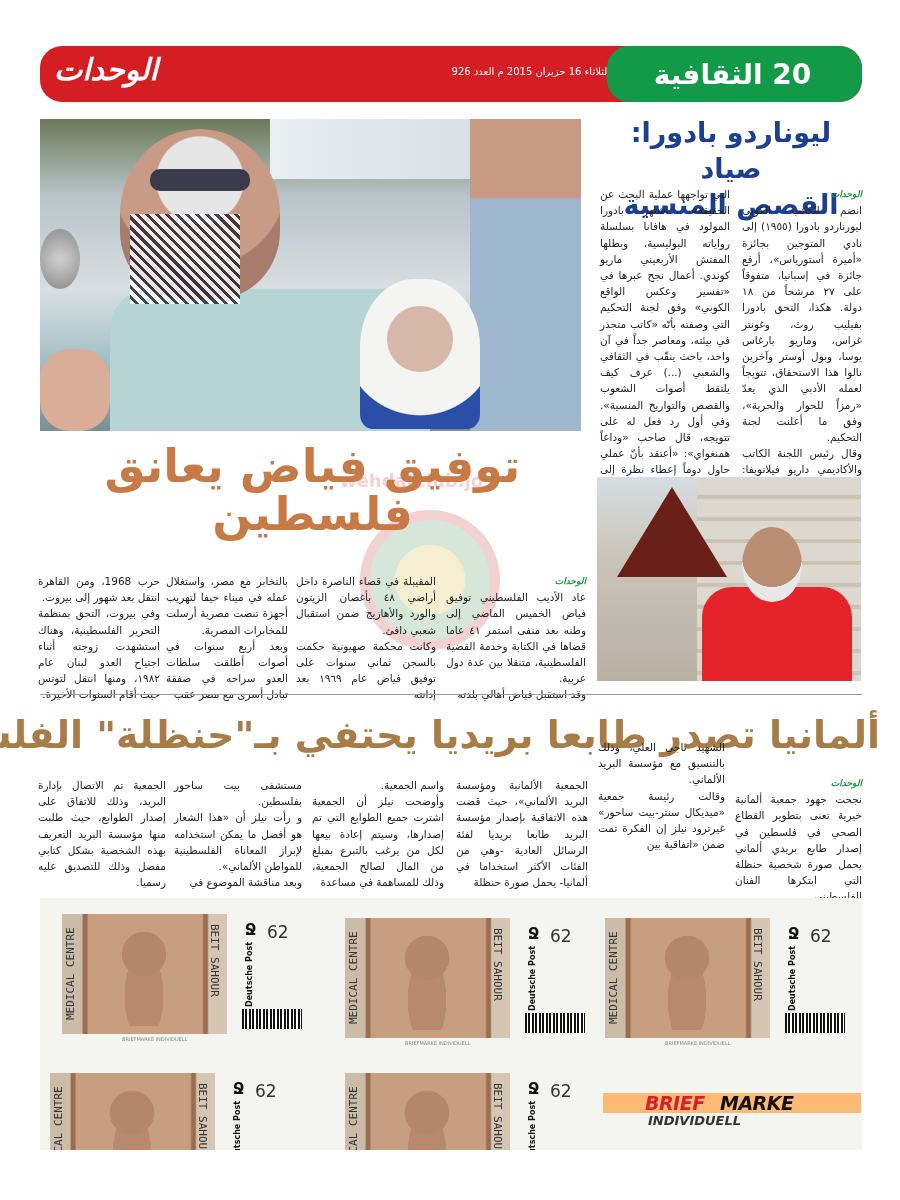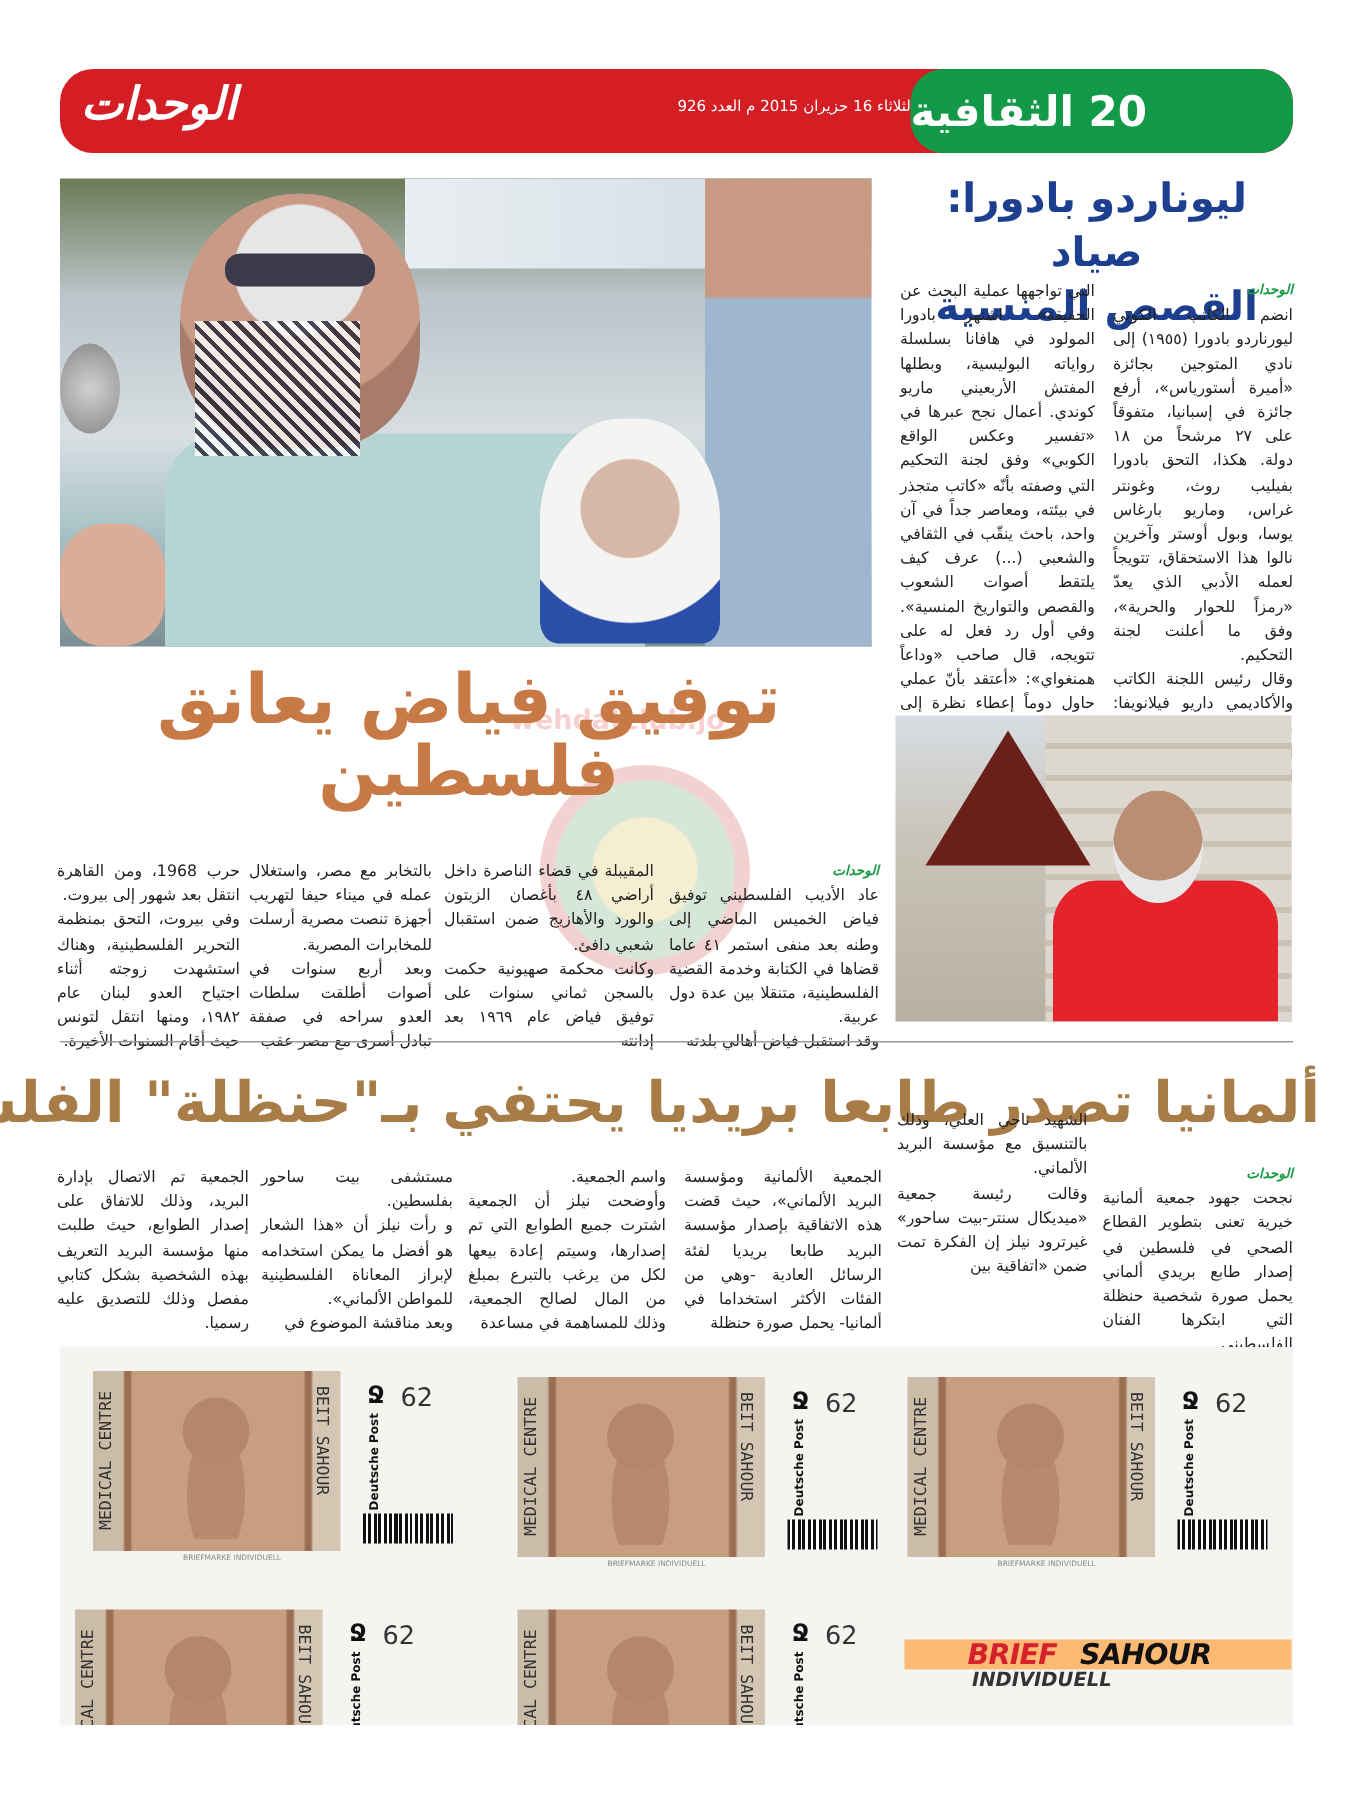--- a/index.html
+++ b/index.html
@@ -1,20 +1,20 @@
 <!DOCTYPE html>
 <html><head>
 <meta charset="utf-8">
 <style>
   * { box-sizing: border-box; margin: 0; padding: 0; }
   html, body { width: 900px; height: 1200px; background: #ffffff; overflow: hidden; }
   body { font-family: "DejaVu Sans", sans-serif; color: #111; position: relative; }
 
   .header { position: absolute; left: 40px; top: 46px; width: 822px; height: 56px; border-radius: 22px; background: #d51d24; overflow: hidden; }
-  .header .green { position: absolute; right: 0; top: 0; width: 255px; height: 56px; background: #139a48; border-radius: 22px; display: flex; align-items: center; justify-content: flex-start; padding-right: 4px; }
+  .header .green { position: absolute; right: 0; top: 0; width: 255px; height: 56px; background: #139a48; border-radius: 22px; display: flex; align-items: center; justify-content: center; padding-right: 4px; }
   .header .section { color: #fff; font-weight: bold; font-size: 28px; direction: rtl; white-space: nowrap; }
   .header .logo { position: absolute; left: 14px; top: 6px; color: #fff; font-weight: bold; font-style: italic; font-size: 30px; direction: rtl; }
   .header .dateline { position: absolute; left: 270px; top: 20px; width: 300px; text-align: right; color: #fff; font-size: 10px; direction: rtl; }
 
   .photo { position: absolute; overflow: hidden; }
   .photo1 { left: 40px; top: 119px; width: 541px; height: 312px; background: linear-gradient(180deg, #6c7a58 0%, #b9c5c9 25%, #d8dee2 55%, #a8c3c7 75%, #7a8f93 100%); }
   .p1-banner { position: absolute; left: 230px; top: 0; width: 311px; height: 60px; background: linear-gradient(90deg,#e8eef2,#cfd9e0); }
   .p1-man { position: absolute; left: 80px; top: 10px; width: 160px; height: 170px; border-radius: 50% 50% 40% 40%; background: radial-gradient(circle at 50% 30%, #e6e6e6 0 30%, #c99a86 31% 60%, #a77c6c 61%); }
   .p1-glasses { position: absolute; left: 110px; top: 50px; width: 100px; height: 22px; background: #3a3a4a; border-radius: 10px; }
   .p1-robe { position: absolute; left: 70px; top: 170px; width: 320px; height: 150px; background: #b7d4d4; border-radius: 40px 40px 0 0; }
@@ -190,15 +190,15 @@
     <div class="txt-left">MEDICAL CENTRE</div>
     <div class="txt-right">BEIT SAHOUR</div>
     <div class="posthorn">Ջ</div>
     <div class="value">62</div>
     <div class="dp">Deutsche Post</div>
   </div>
 </div>
 
 <div class="brief">
   <span class="b1">BRIEF</span>
-  <span class="b2">SAHOUR</span>
+  <span class="b2">MARKE</span>
   <span class="b3">INDIVIDUELL</span>
 </div>
 
 </body></html>

